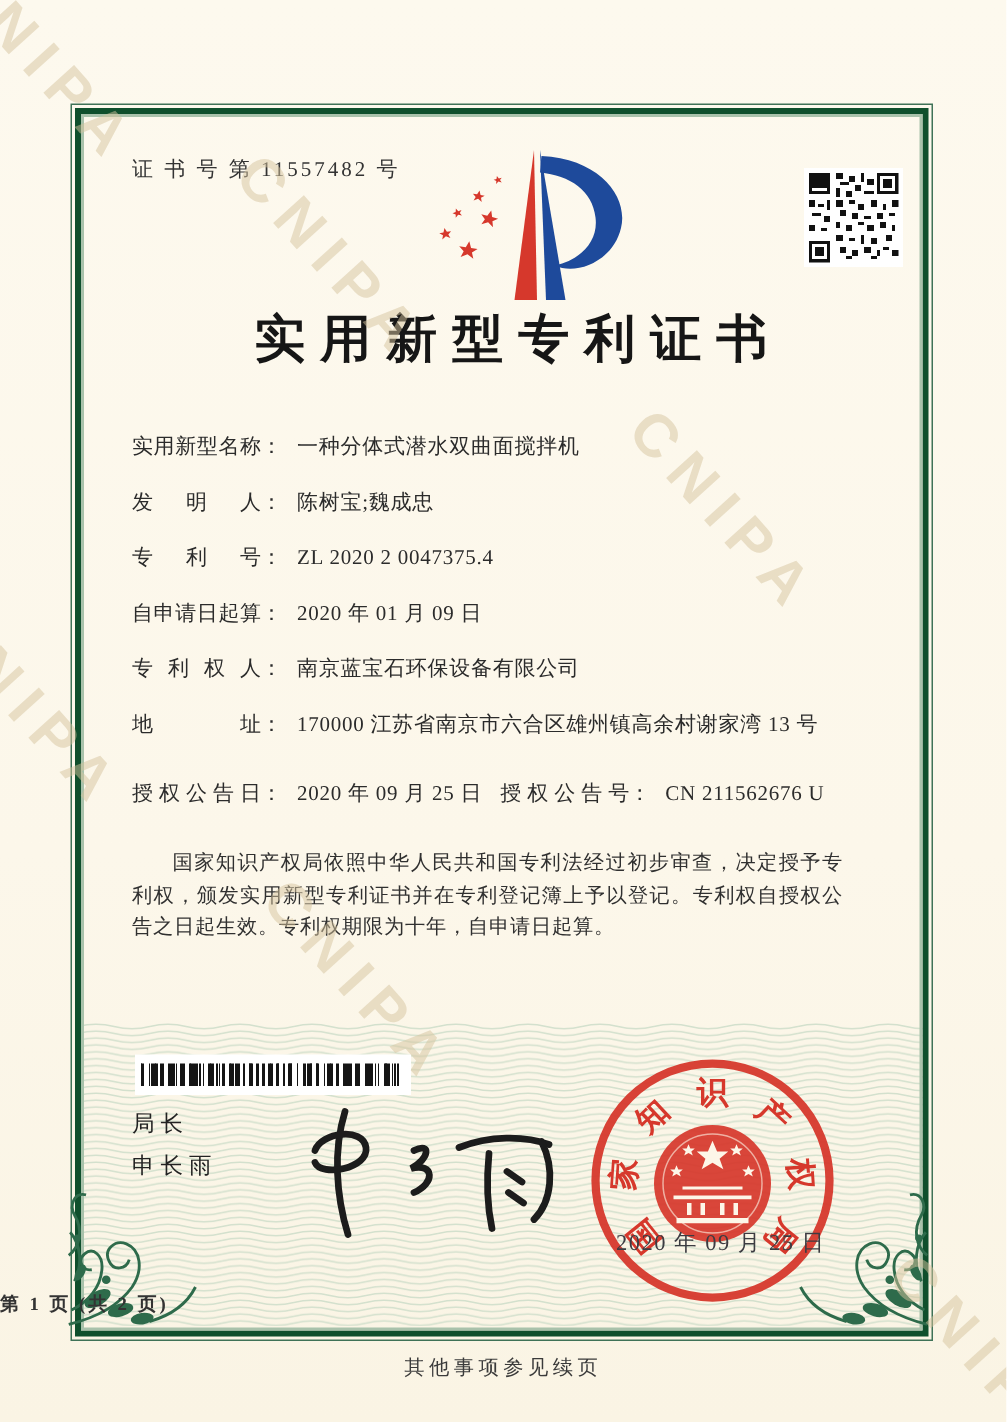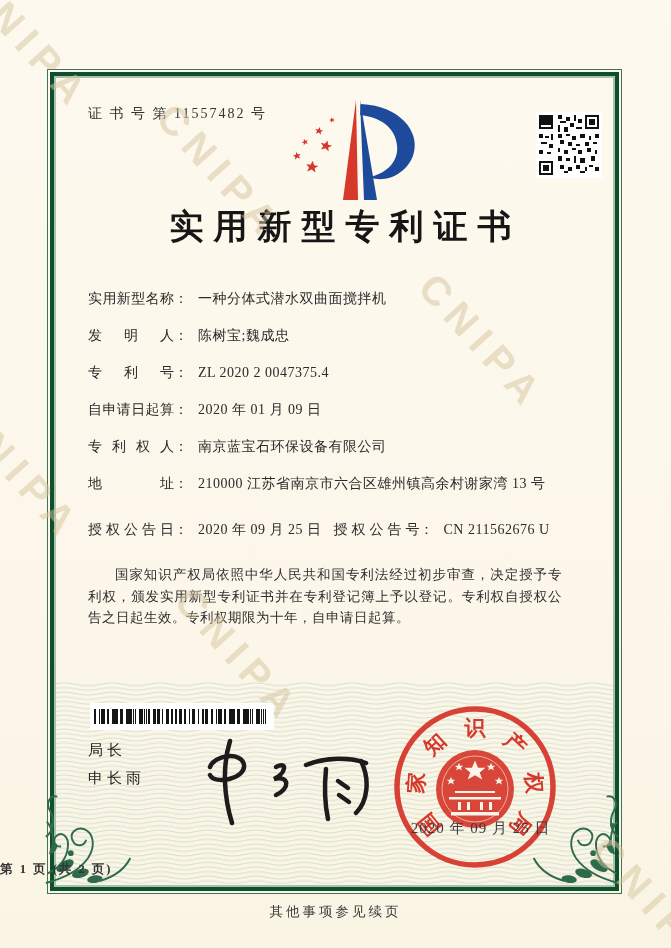--- a/index.html
+++ b/index.html
@@ -184,21 +184,21 @@
     <div class="frow">
       <span class="flabel">专利号</span><span class="fcolon">：</span><span class="fvalue">ZL 2020 2 0047375.4</span>
     </div>
     <div class="frow">
       <span class="flabel">自申请日起算</span><span class="fcolon">：</span><span class="fvalue">2020 年 01 月 09 日</span>
     </div>
     <div class="frow">
       <span class="flabel">专利权人</span><span class="fcolon">：</span><span class="fvalue">南京蓝宝石环保设备有限公司</span>
     </div>
     <div class="frow">
-      <span class="flabel">地址</span><span class="fcolon">：</span><span class="fvalue">210000  江苏省南京市六合区雄州镇高余村谢家湾 13 号</span>
+      <span class="flabel">地址</span><span class="fcolon">：</span><span class="fvalue">170000  江苏省南京市六合区雄州镇高余村谢家湾 13 号</span>
     </div>
     <div class="frow grant">
       <span class="gfield first">
         <span class="flabel">授权公告日</span><span class="fcolon">：</span><span class="fvalue">2020 年 09 月 25 日</span>
       </span>
       <span class="gfield">
         <span class="flabel">授权公告号</span><span class="fcolon">：</span><span class="fvalue">CN 211562676 U</span>
       </span>
     </div>
   </div>

